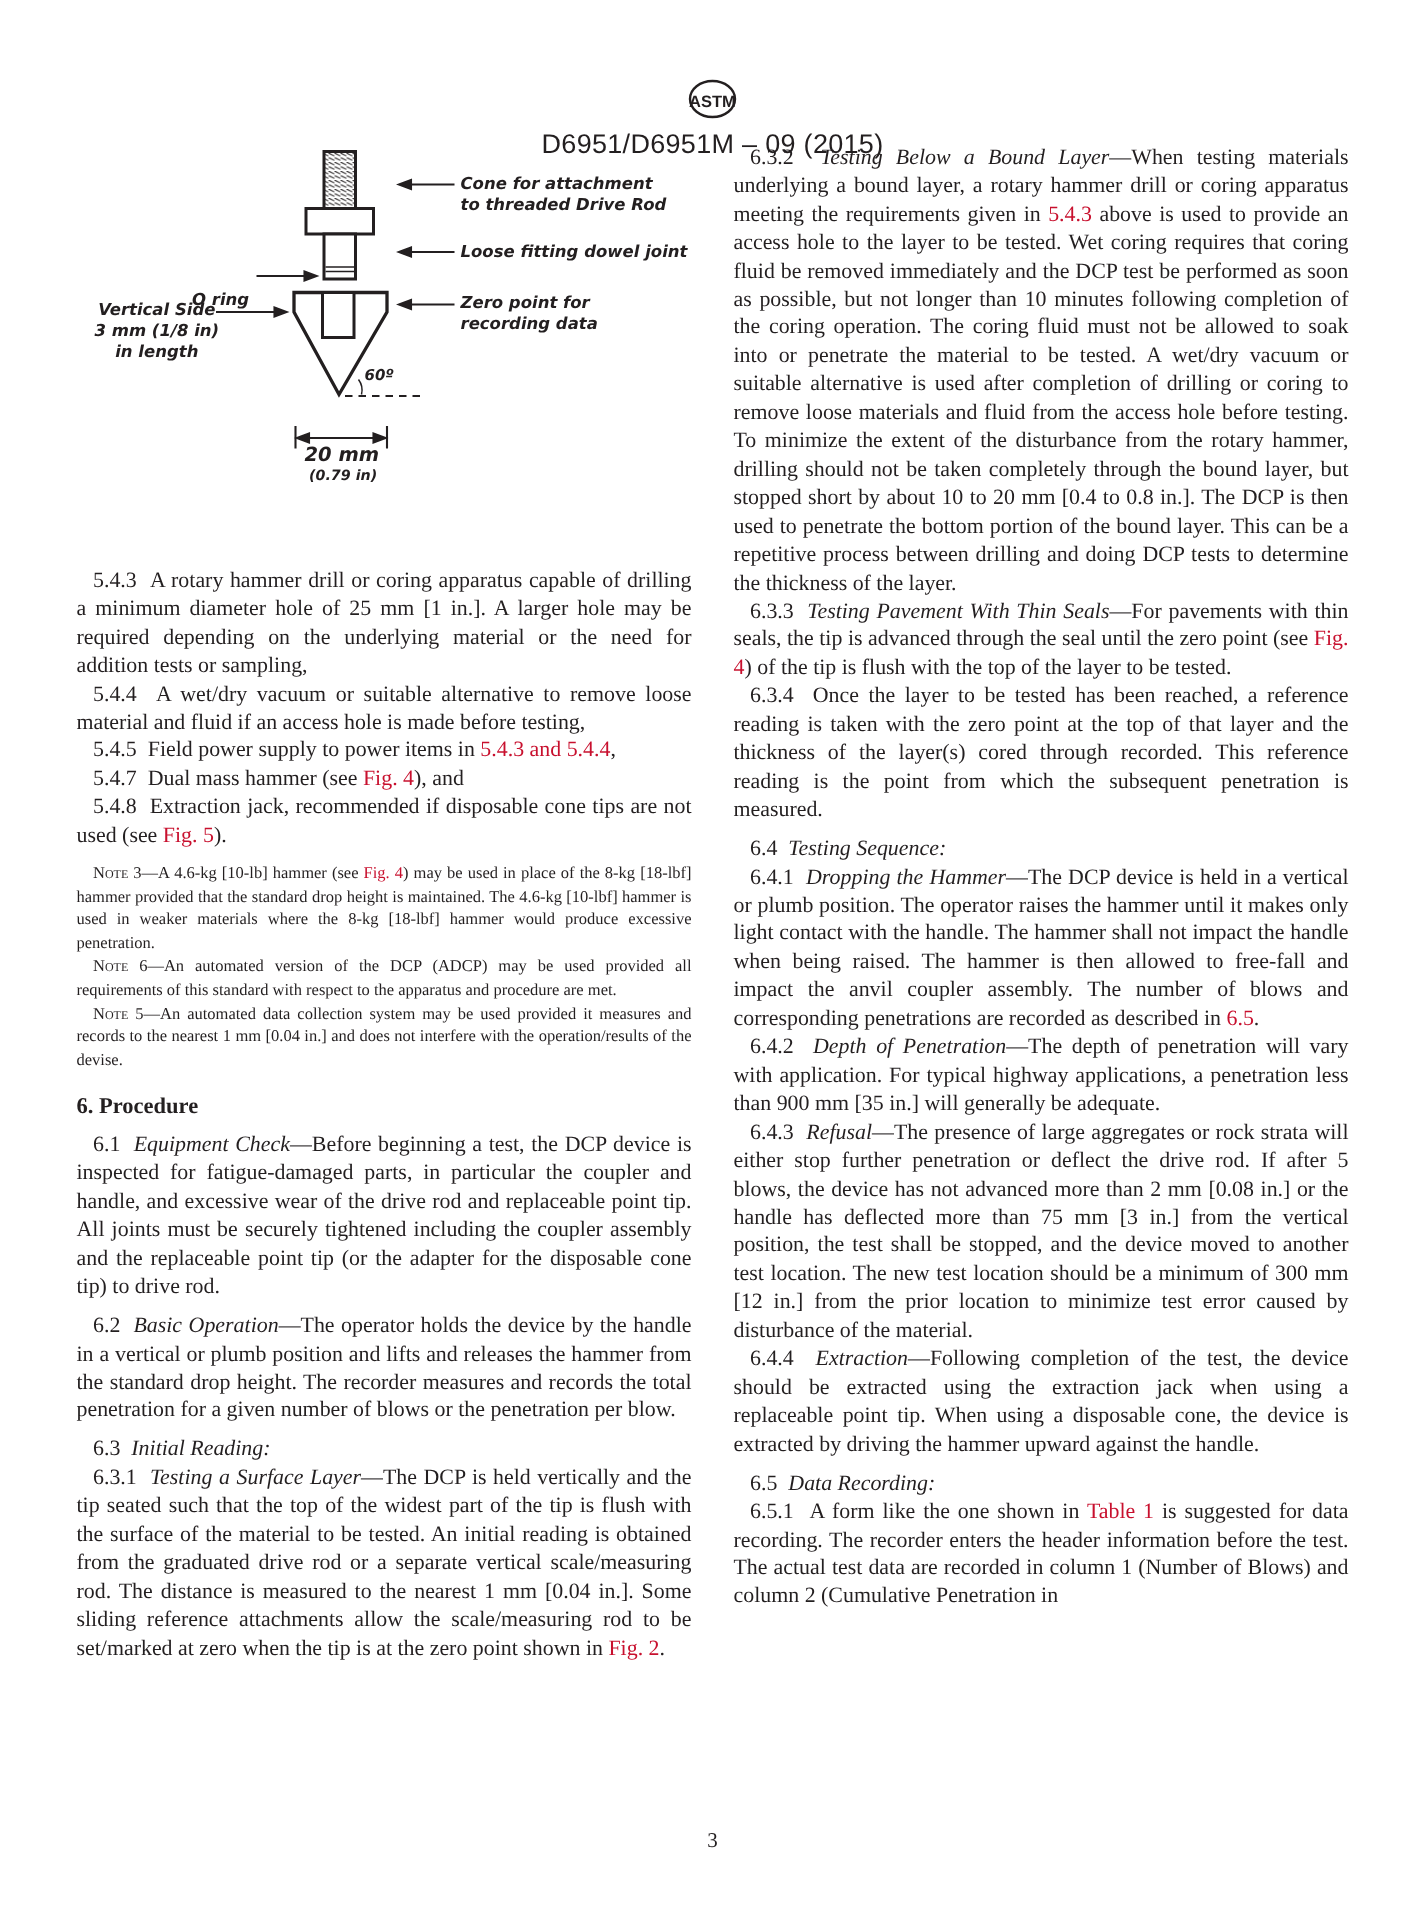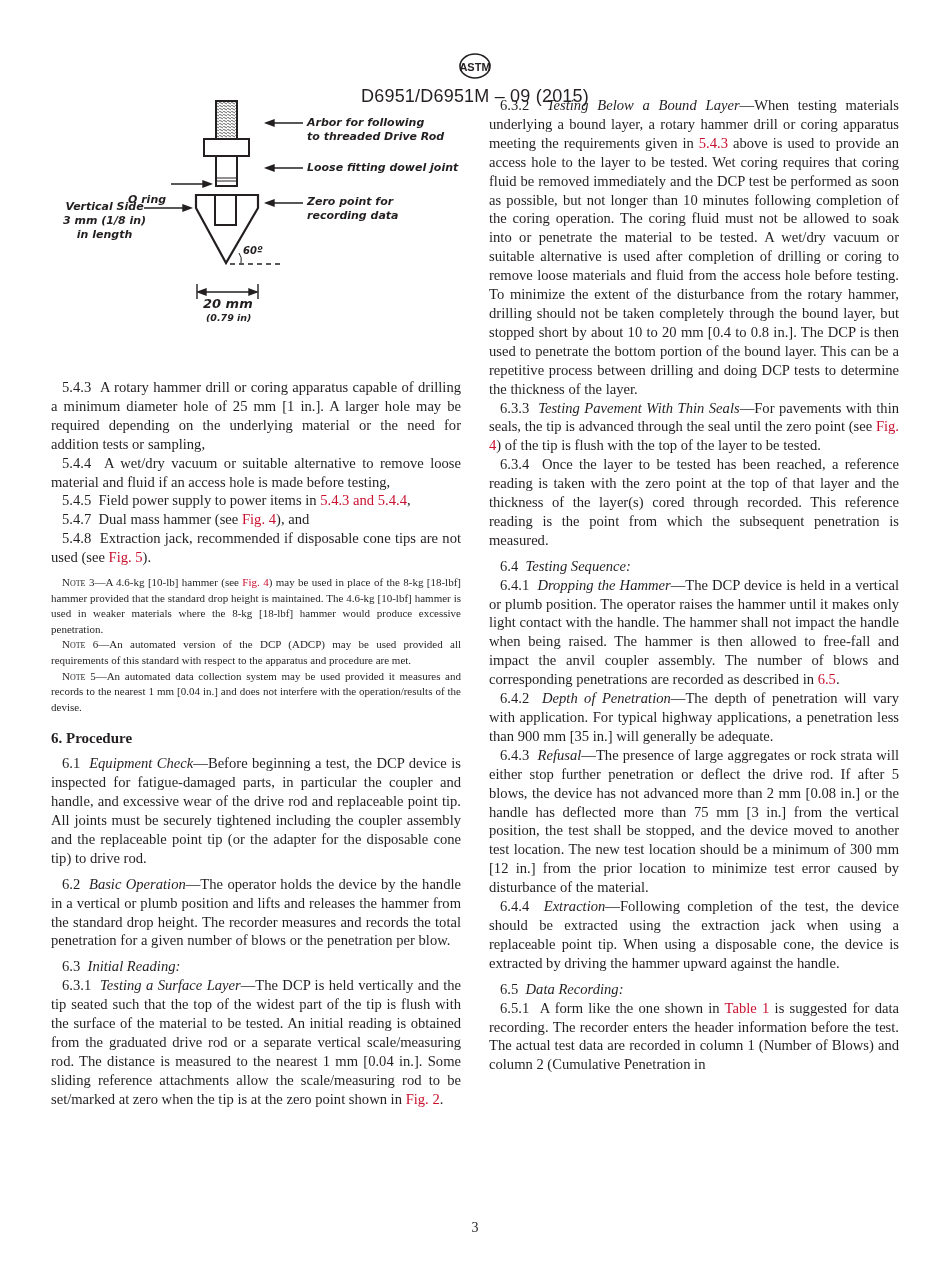--- a/index.html
+++ b/index.html
@@ -74,21 +74,21 @@
           <polygon points="140,112 132,109 132,115"></polygon>
 
         <line x1="146" y1="188" x2="146" y2="203"></line>
         <line x1="207" y1="188" x2="207" y2="203"></line>
         <line x1="150" y1="196" x2="203" y2="196"></line>
         <polygon points="147,196 155,193 155,199"></polygon>
         <polygon points="206,196 198,193 198,199"></polygon>
       </g>
     </svg>
     <div class="fig-label" style="left:256px;top:20px;">
-      <div>Arbor for following</div>
+      <div>Cone for attachment</div>
       <div>to threaded Drive Rod</div>
     </div>
     <div class="fig-label" style="left:256px;top:65px;">Loose fitting dowel joint</div>
     <div class="fig-label" style="left:77px;top:81px;margin-top:16px;">O ring</div>
     <div class="fig-label" style="left:12px;top:104px;text-align:center;">
       <div>Vertical Side</div>
       <div>3 mm (1/8 in)</div>
       <div>in length</div>
     </div>
     <div class="fig-label" style="left:256px;top:99px;">

